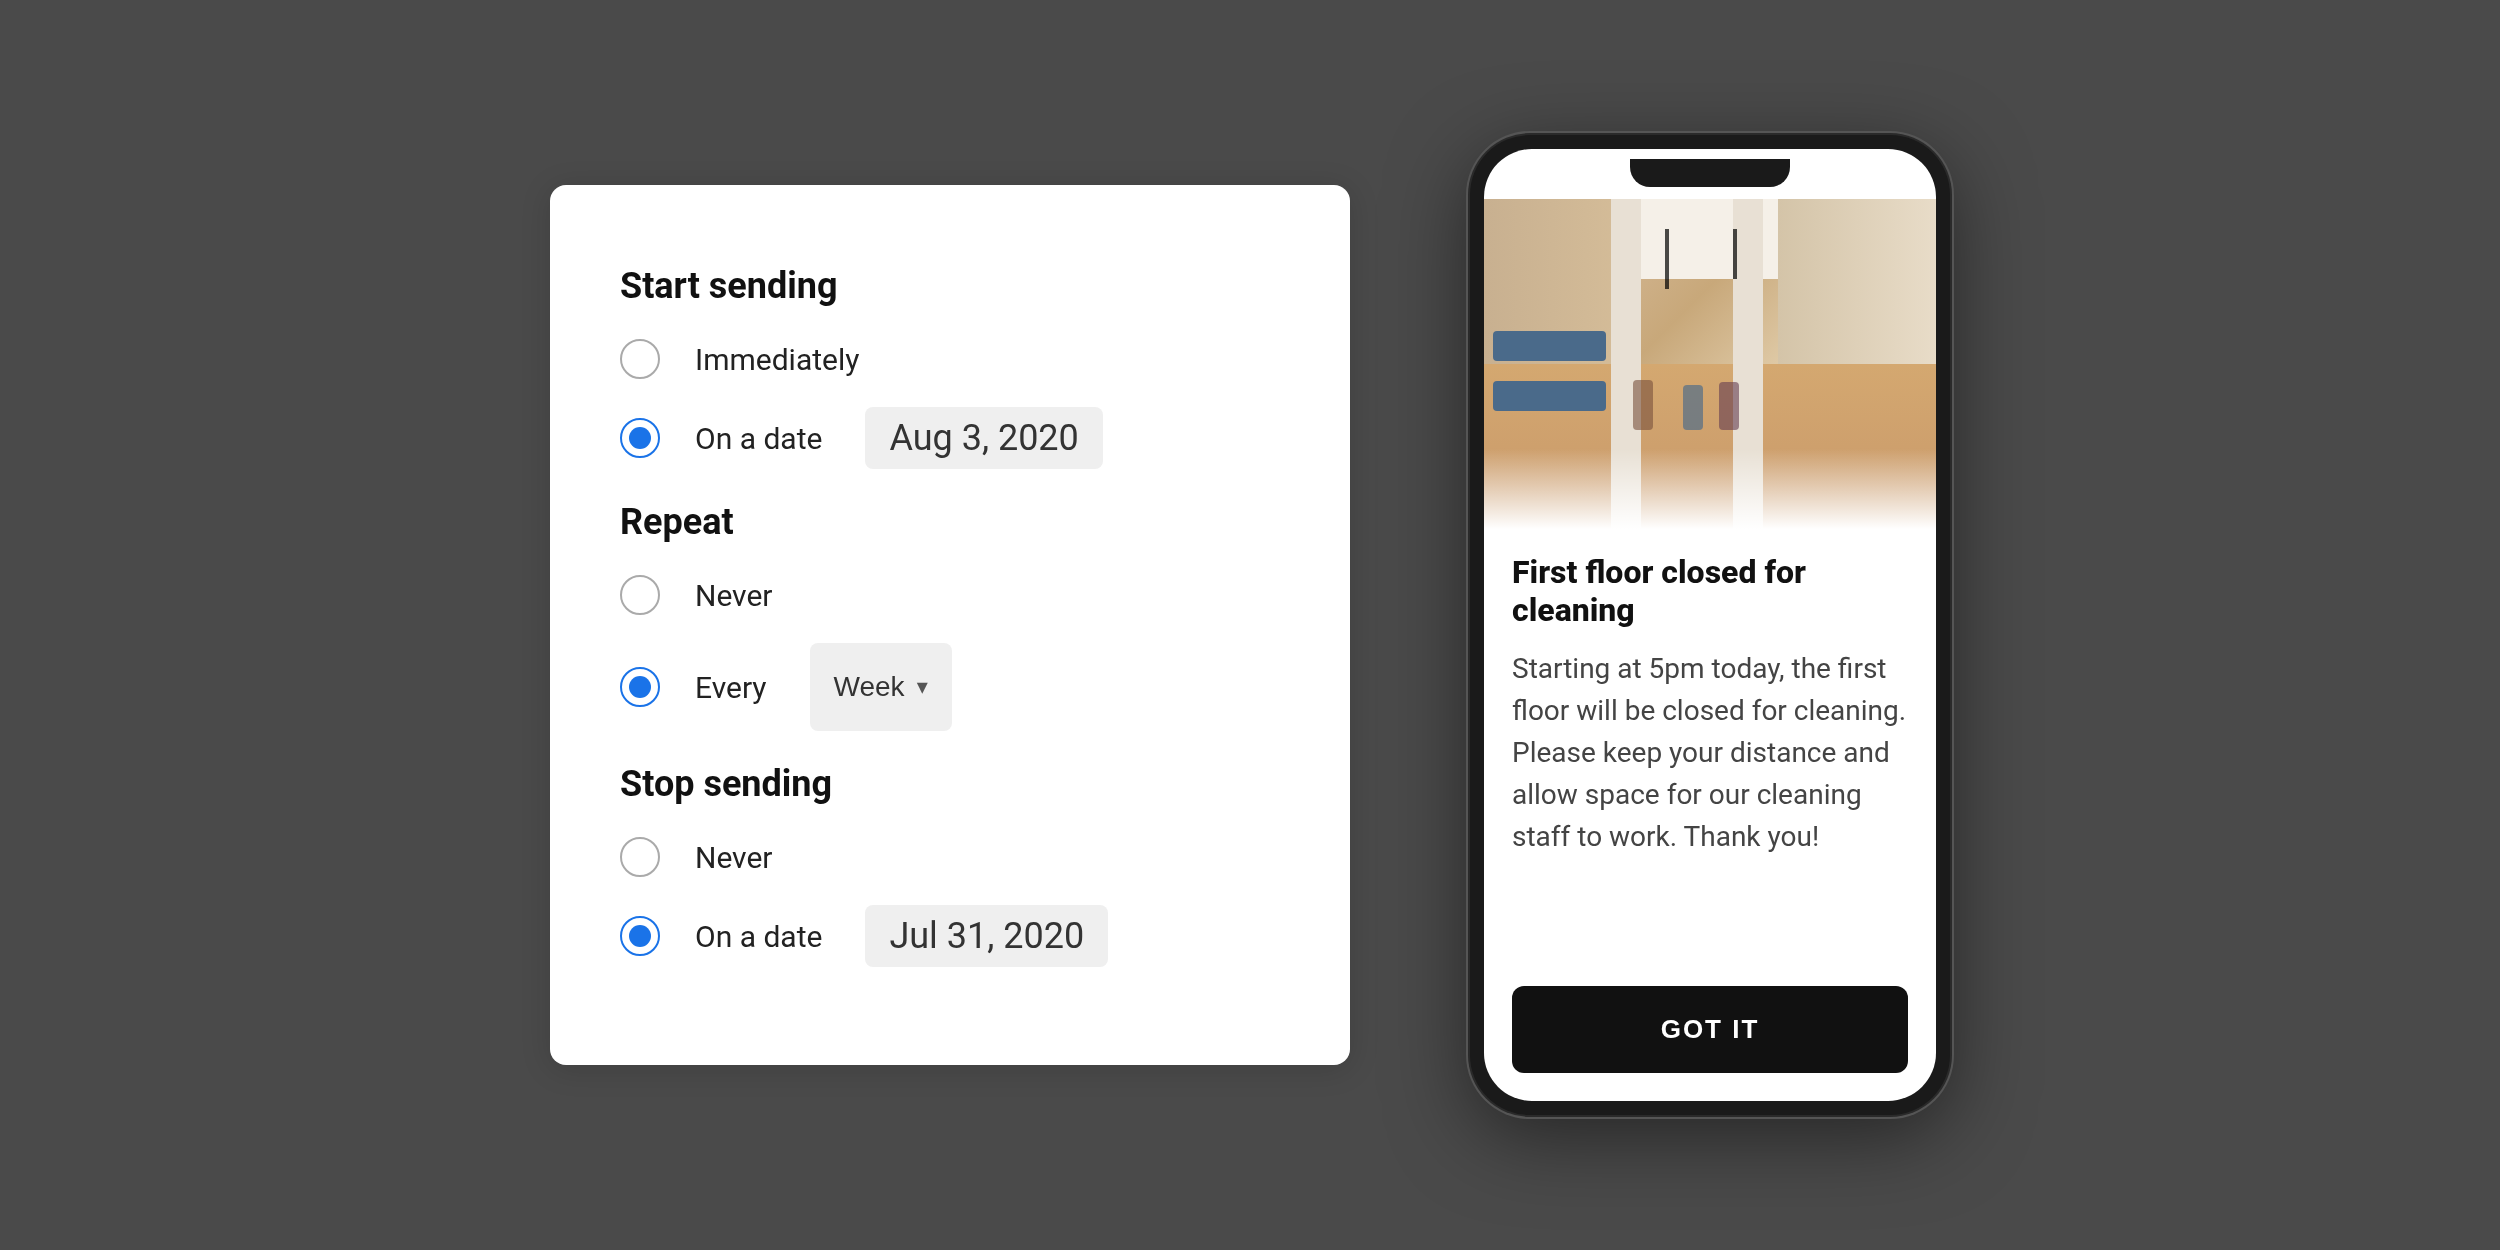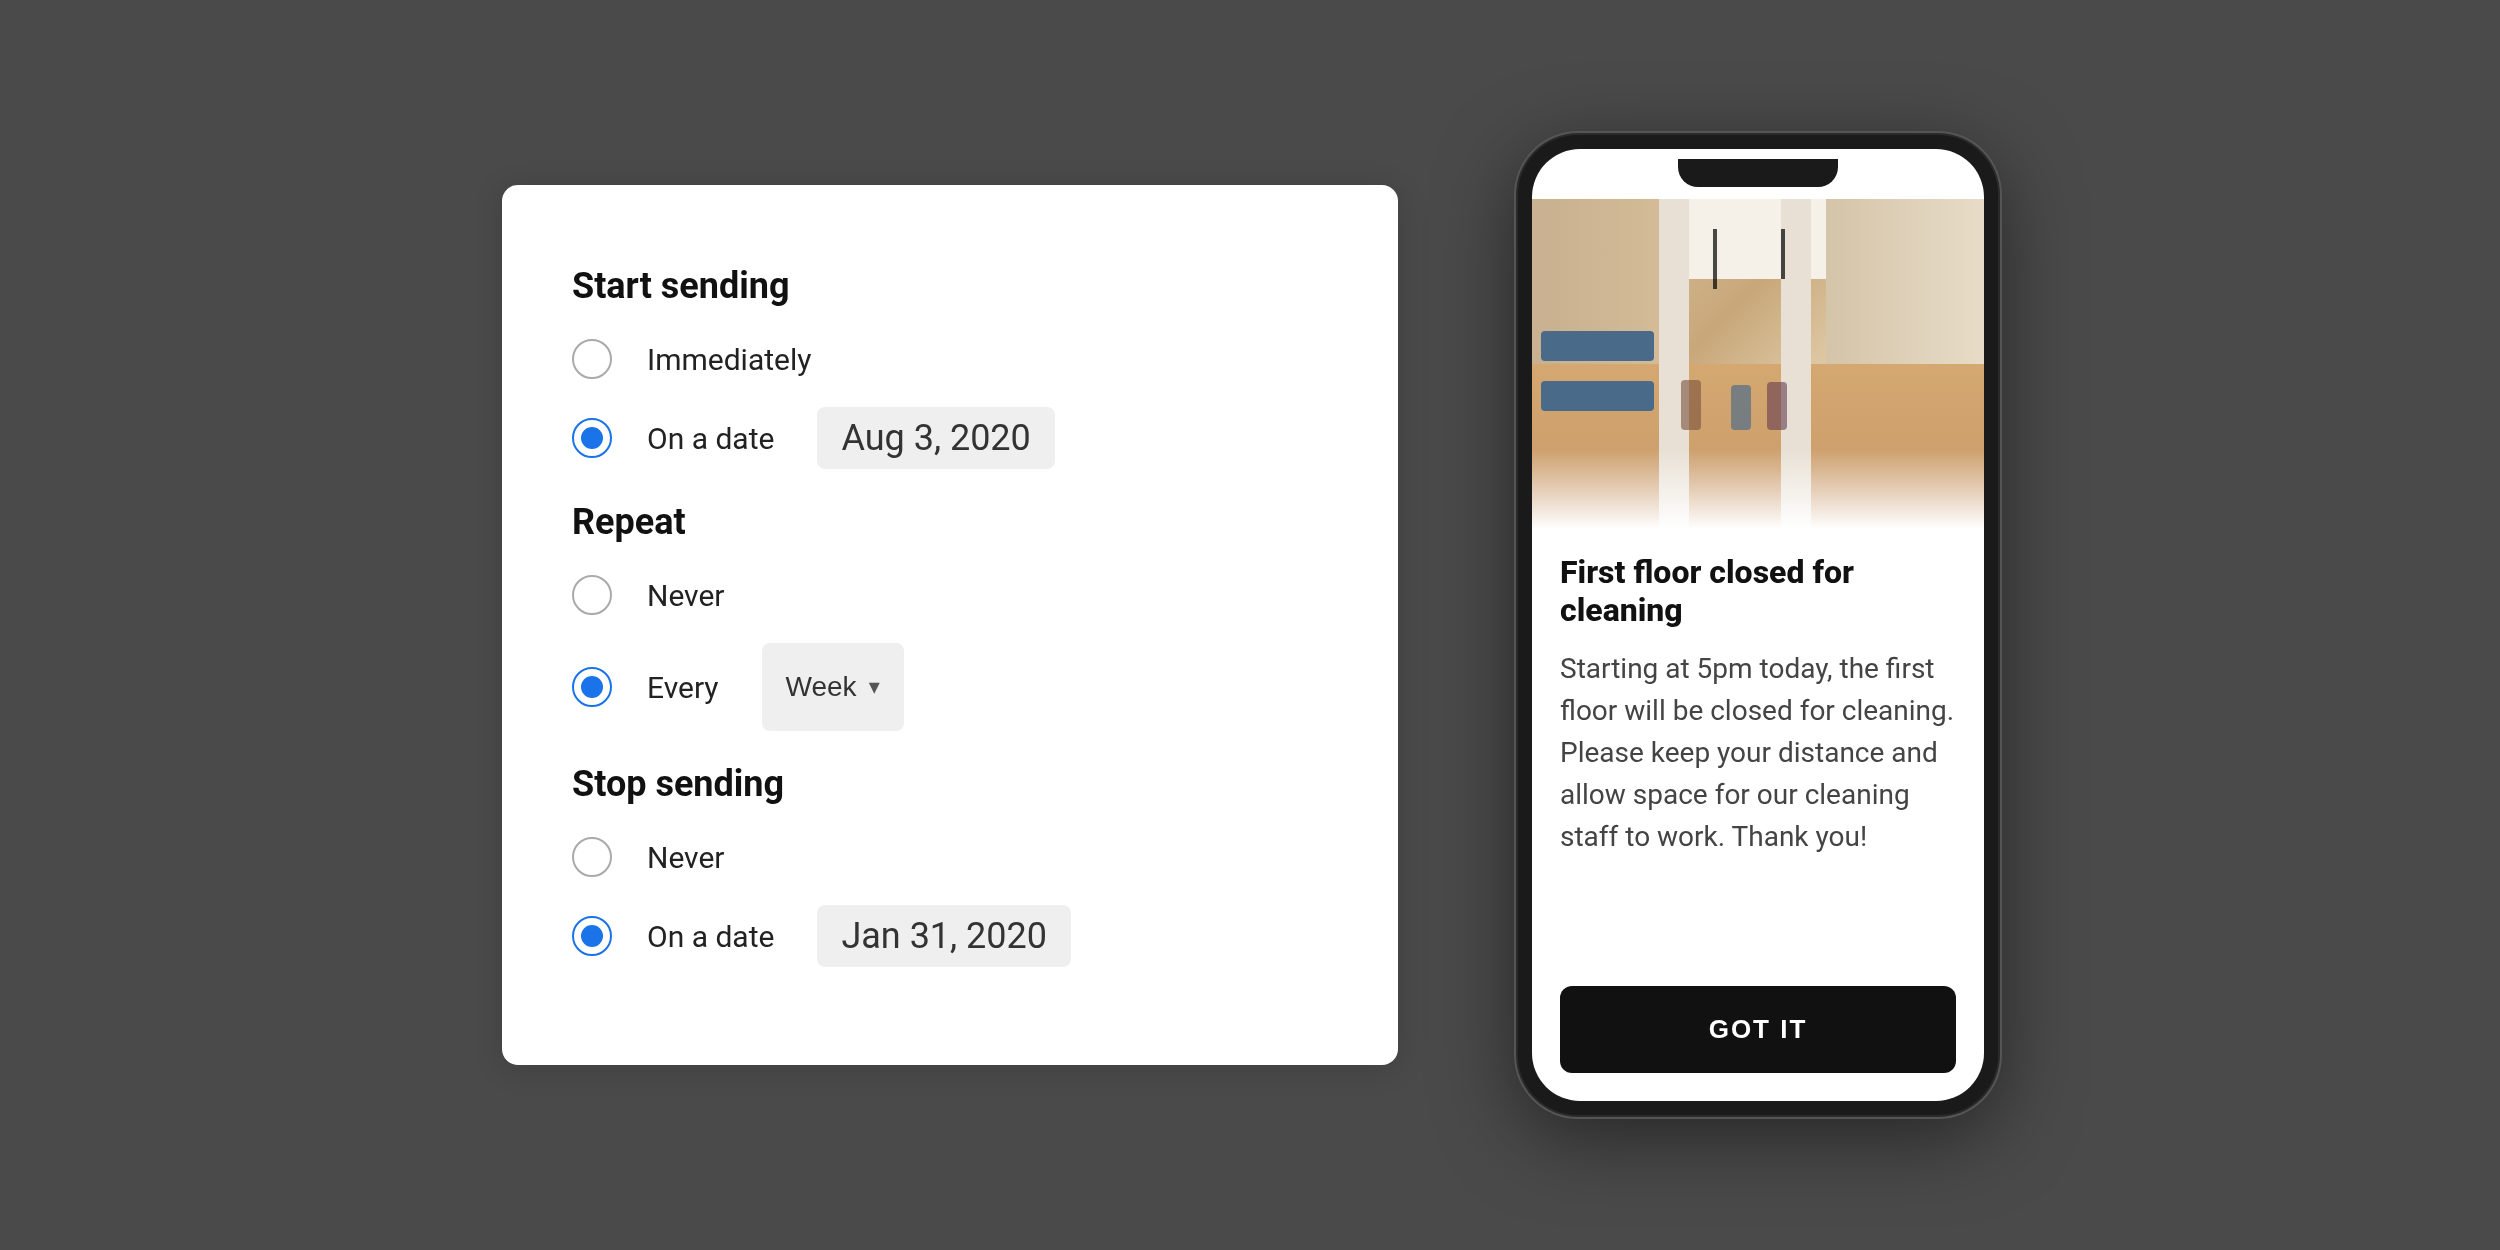--- a/index.html
+++ b/index.html
@@ -13,21 +13,21 @@
       justify-content: center;
       font-family: -apple-system, BlinkMacSystemFont, 'Segoe UI', Roboto, sans-serif;
       gap: 120px;
     }
 
     
     .left-panel {
       background: #ffffff;
       border-radius: 16px;
       padding: 60px 70px 70px 70px;
-      width: 896px;
+      width: 800px;
       min-height: 760px;
       box-shadow: 0 4px 30px rgba(0,0,0,0.15);
     }
 
     .section-title {
       font-size: 36px;
       font-weight: 700;
       color: #111;
       margin-bottom: 32px;
     }
@@ -326,21 +326,21 @@
       <div class="radio-btn">
       </div>
       <span class="option-label">Never</span>
     </div>
 
     <div class="option-row">
       <div class="radio-btn selected">
         <div class="radio-inner"></div>
       </div>
       <span class="option-label">On a date</span>
-      <span class="date-badge">Jan 31, 2020</span>
+      <span class="date-badge">Jul 31, 2020</span>
     </div>
   </div>
 
 </div>
 
 <div class="phone-container">
   <div class="phone-frame">
     <div class="phone-screen">
 
       <div class="phone-notch-area">

